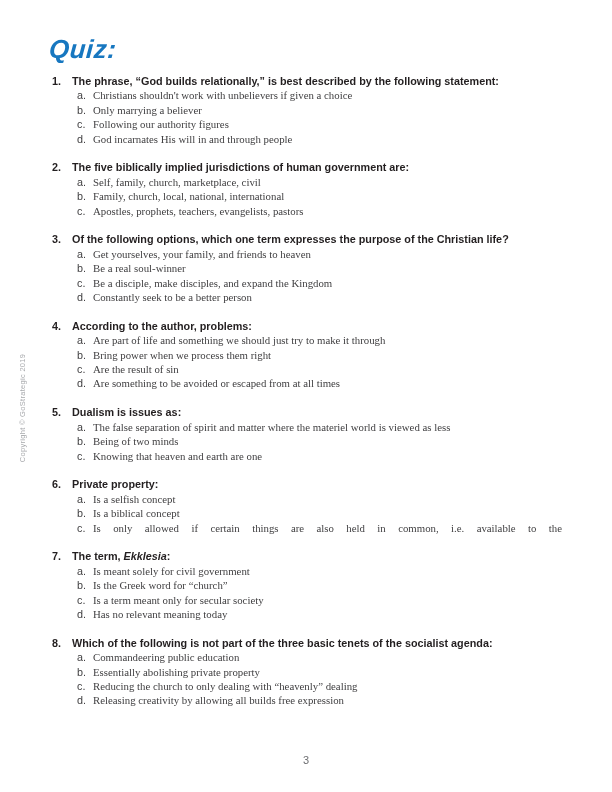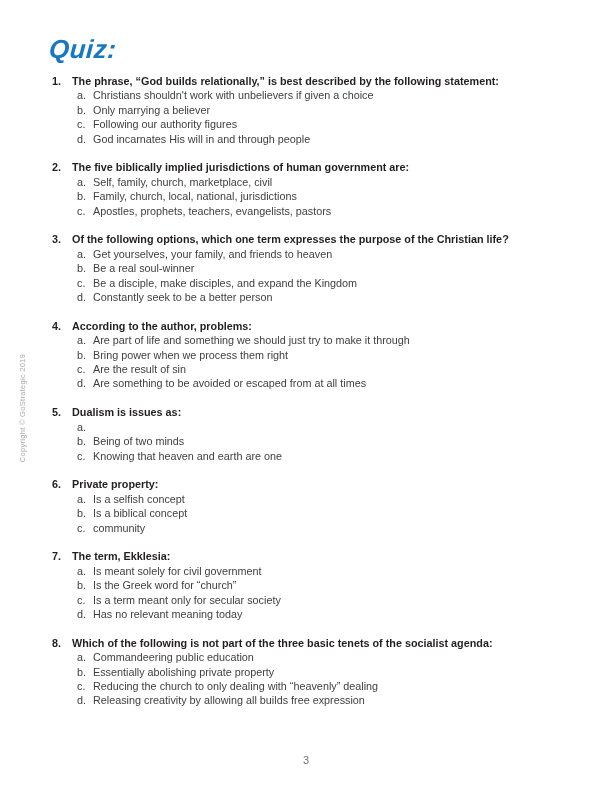--- a/index.html
+++ b/index.html
@@ -51,34 +51,36 @@
     color: #231f20;
   }
   .q-num {
     flex: 0 0 20px;
   }
   .q-prompt {
     flex: 1;
     white-space: nowrap;
   }
   .q-prompt .italic {
+    font-style: italic;
   }
   .option {
     display: flex;
     margin-left: 25px;
     color: #414042;
   }
   .opt-letter {
     flex: 0 0 16px;
   }
   .opt-text {
     flex: 1;
   }
   .opt-text .line {
     white-space: nowrap;
+    font-family: Liberation Serif, serif;
   }
   .opt-text .line.justify-line {
     white-space: normal;
     text-align: justify;
     text-align-last: justify;
   }
   .page-number {
     position: absolute;
     left: 50%;
     top: 754px;
@@ -138,21 +140,21 @@
     <div>
             <div class="option">
               <span class="opt-letter">a.</span>
               <div class="opt-text">
                 <div class="line">Self, family, church, marketplace, civil</div>
               </div>
             </div>
             <div class="option">
               <span class="opt-letter">b.</span>
               <div class="opt-text">
-                <div class="line">Family, church, local, national, jurisdictions</div>
+                <div class="line">Family, church, local, national, international</div>
               </div>
             </div>
             <div class="option">
               <span class="opt-letter">c.</span>
               <div class="opt-text">
                 <div class="line">Apostles, prophets, teachers, evangelists, pastors</div>
               </div>
             </div>
           </div>
   </div>
@@ -225,20 +227,21 @@
 
   <div class="question">
     <div class="q-head">
       <span class="q-num">5.</span>
       <span class="q-prompt"><span>Dualism is issues as:</span></span>
     </div>
     <div>
             <div class="option">
               <span class="opt-letter">a.</span>
               <div class="opt-text">
+                <div class="line">The false separation of spirit and matter where the materiel world is viewed as less</div>
               </div>
             </div>
             <div class="option">
               <span class="opt-letter">b.</span>
               <div class="opt-text">
                 <div class="line">Being of two minds</div>
               </div>
             </div>
             <div class="option">
               <span class="opt-letter">c.</span>
@@ -263,21 +266,21 @@
             </div>
             <div class="option">
               <span class="opt-letter">b.</span>
               <div class="opt-text">
                 <div class="line">Is a biblical concept</div>
               </div>
             </div>
             <div class="option">
               <span class="opt-letter">c.</span>
               <div class="opt-text">
-                <div class="line">community</div>
+                <div class="line justify-line">Is only allowed if certain things are also held in common, i.e. available to the</div>
               </div>
             </div>
           </div>
   </div>
 
   <div class="question">
     <div class="q-head">
       <span class="q-num">7.</span>
       <span class="q-prompt"><span>The term, </span><span class="italic">Ekklesia</span><span>:</span></span>
     </div>

